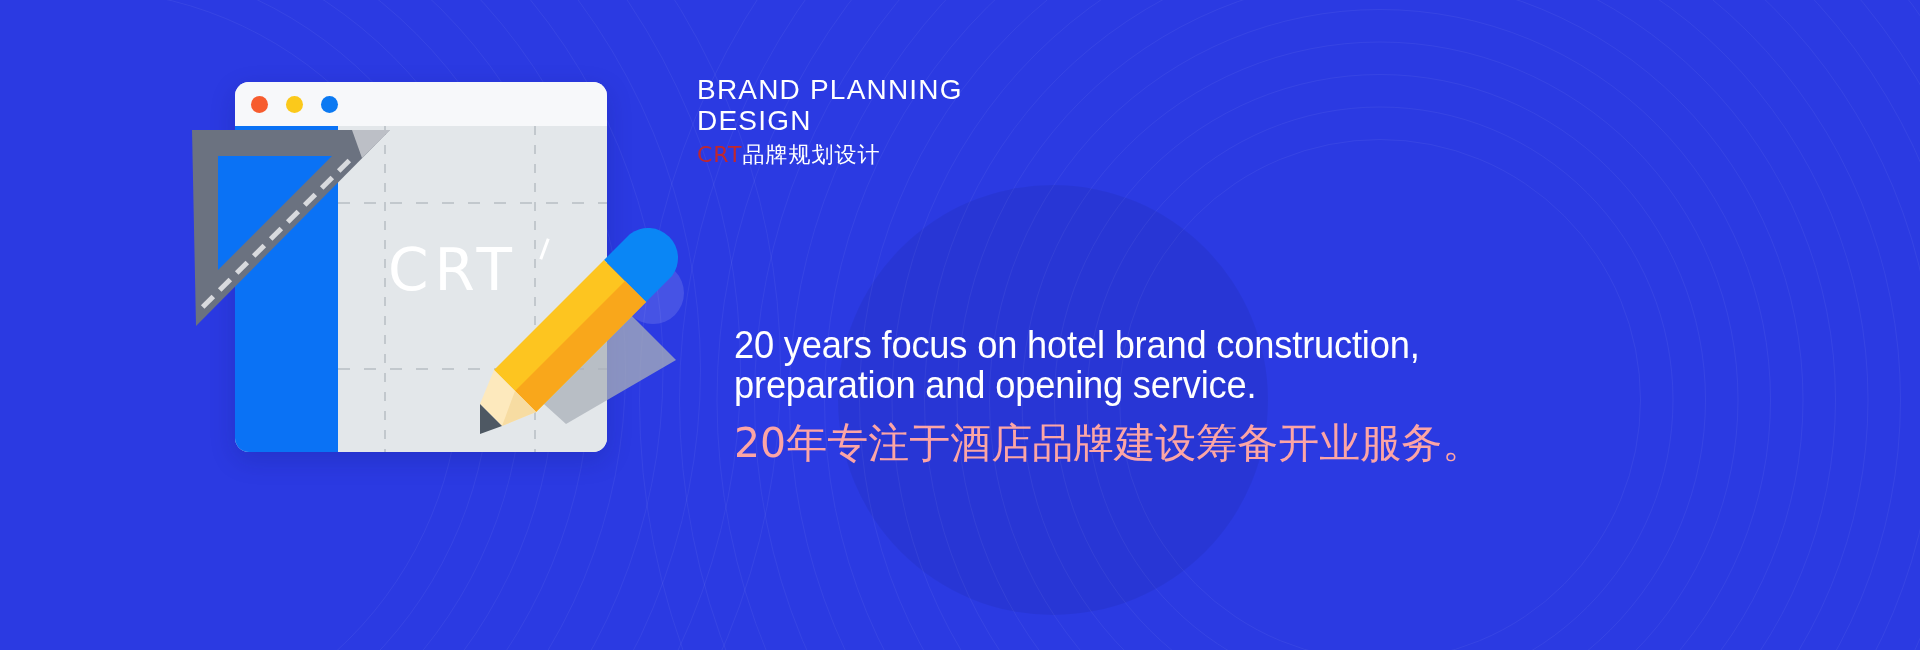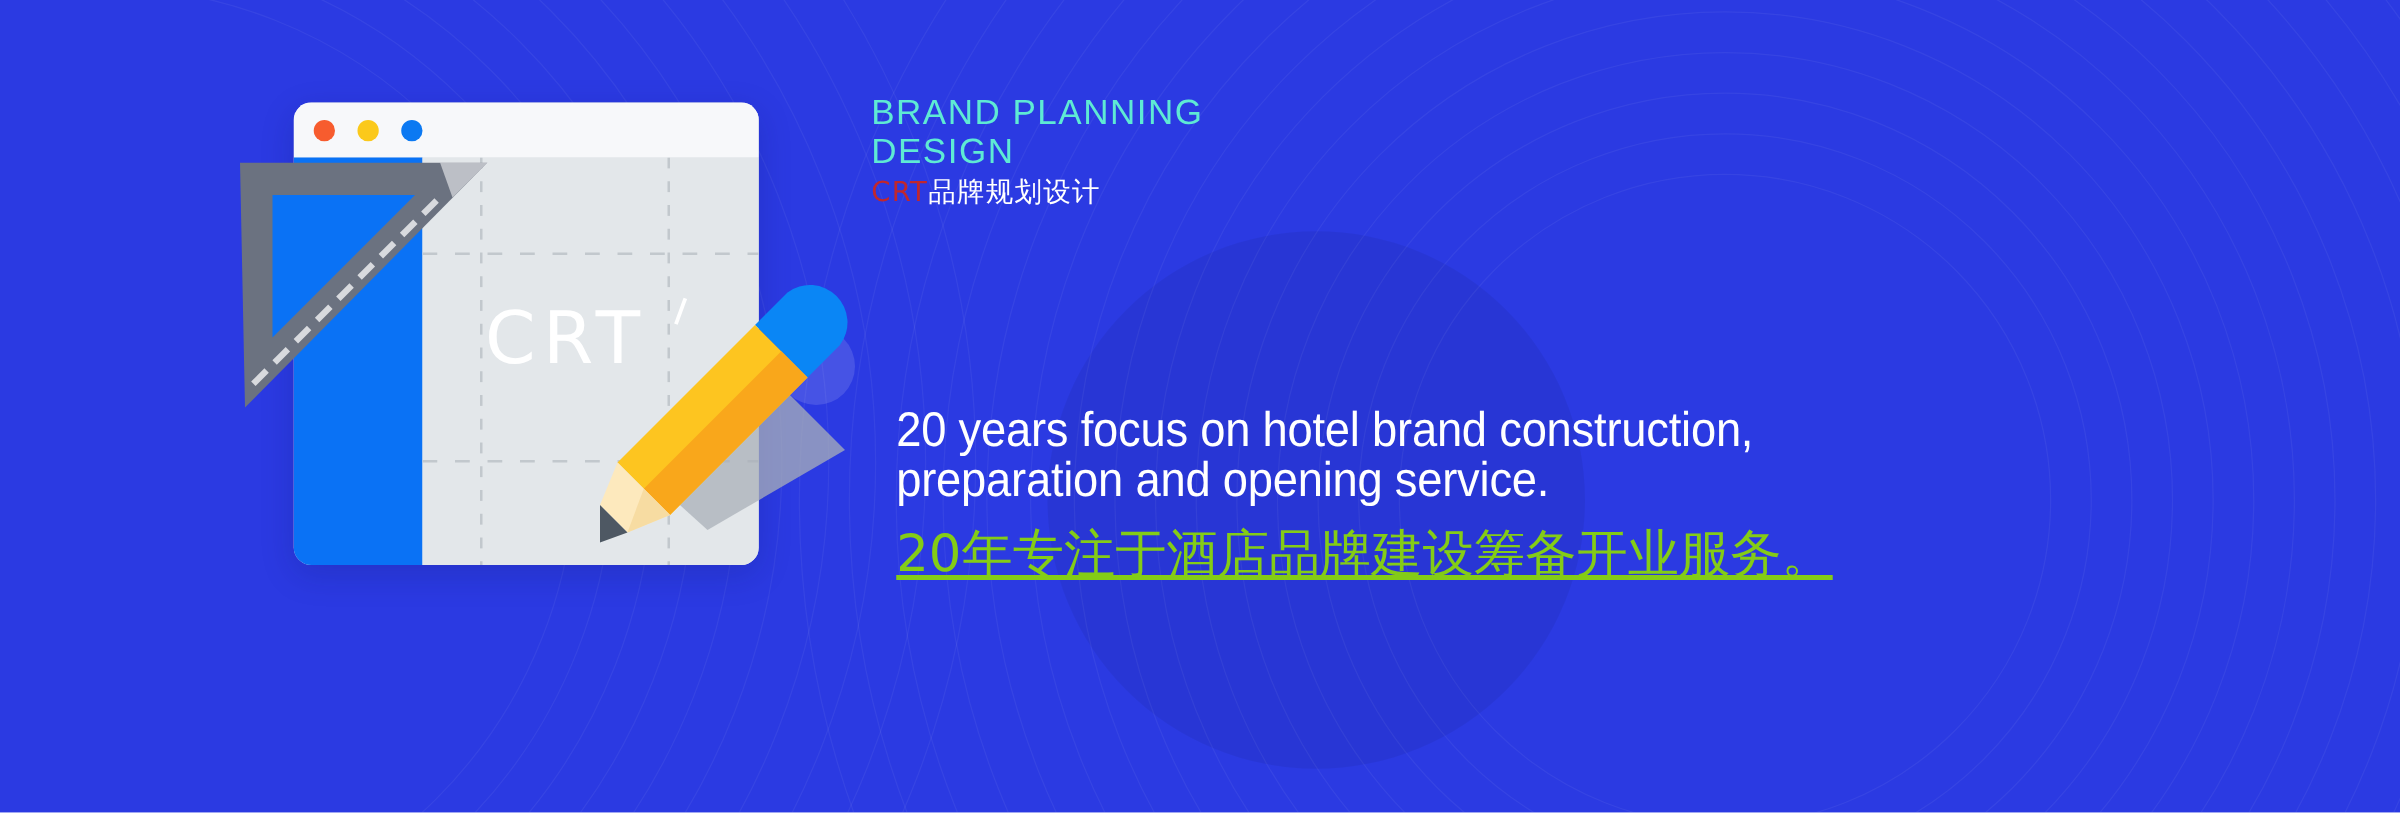--- a/index.html
+++ b/index.html
@@ -117,58 +117,57 @@
     position: absolute;
     left: 622px; top: 262px;
     width: 62px; height: 62px;
     border-radius: 50%;
     background: rgba(255,255,255,0.13);
   }
 
   
   .heading-block { position: absolute; left: 697px; top: 74px; }
   .heading-en {
-    color: #5eead4;
+    color: #ffffff;
     font-size: 28px;
     line-height: 31px;
     font-weight: 400;
     letter-spacing: 1.2px;
     white-space: pre-line;
     font-family: "Liberation Sans", sans-serif;
   }
   .heading-cn {
     margin-top: 8px;
     font-size: 22px;
     line-height: 22px;
     color: #ffffff;
     letter-spacing: 1px;
     font-family: "DejaVu Sans", sans-serif;
   }
   .heading-cn .brand { color: #c0272d; }
 
-  .tagline-block { position: absolute; left: 717px; top: 325px; }
+  .tagline-block { position: absolute; left: 734px; top: 325px; }
   .tagline-en {
     color: #ffffff;
     font-size: 39px;
     line-height: 40px;
     font-weight: 300;
     letter-spacing: -0.2px;
     white-space: pre-line;
     font-family: "Liberation Sans", sans-serif;
     transform: scaleX(0.93);
     transform-origin: left center;
   }
   .tagline-cn {
     margin-top: 15px;
-    color: #84cc16;
+    color: #fca5a5;
     font-size: 41px;
     line-height: 46px;
     letter-spacing: 0px;
     font-family: "DejaVu Sans", sans-serif;
-    text-decoration: underline;
   }
 </style>
 </head>
 <body>
 
 <div id="banner">
 
   <div class="ring-group-left">
     <div class="rings" style="width:1400px;height:1400px;border-width:1px;"></div>
     <div class="rings" style="width:1320px;height:1320px;border-width:1px;"></div>

